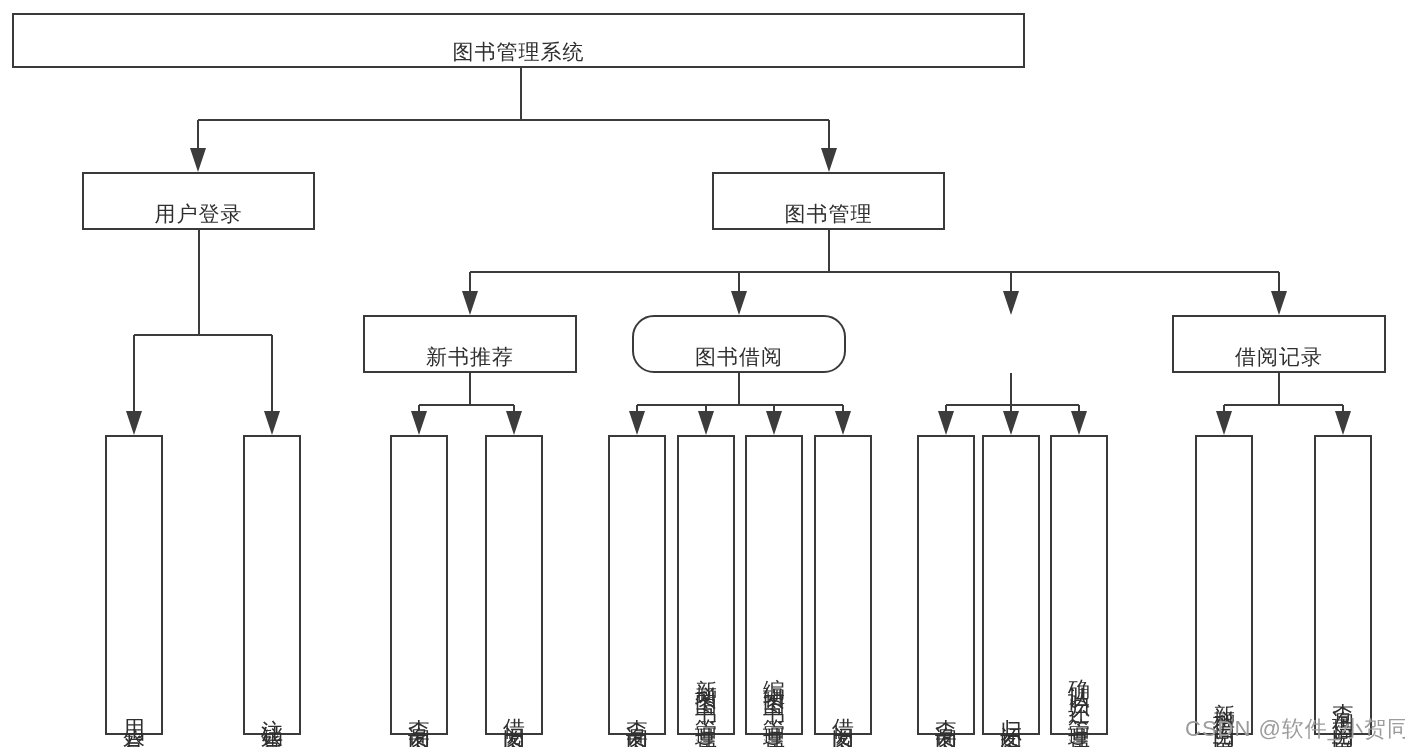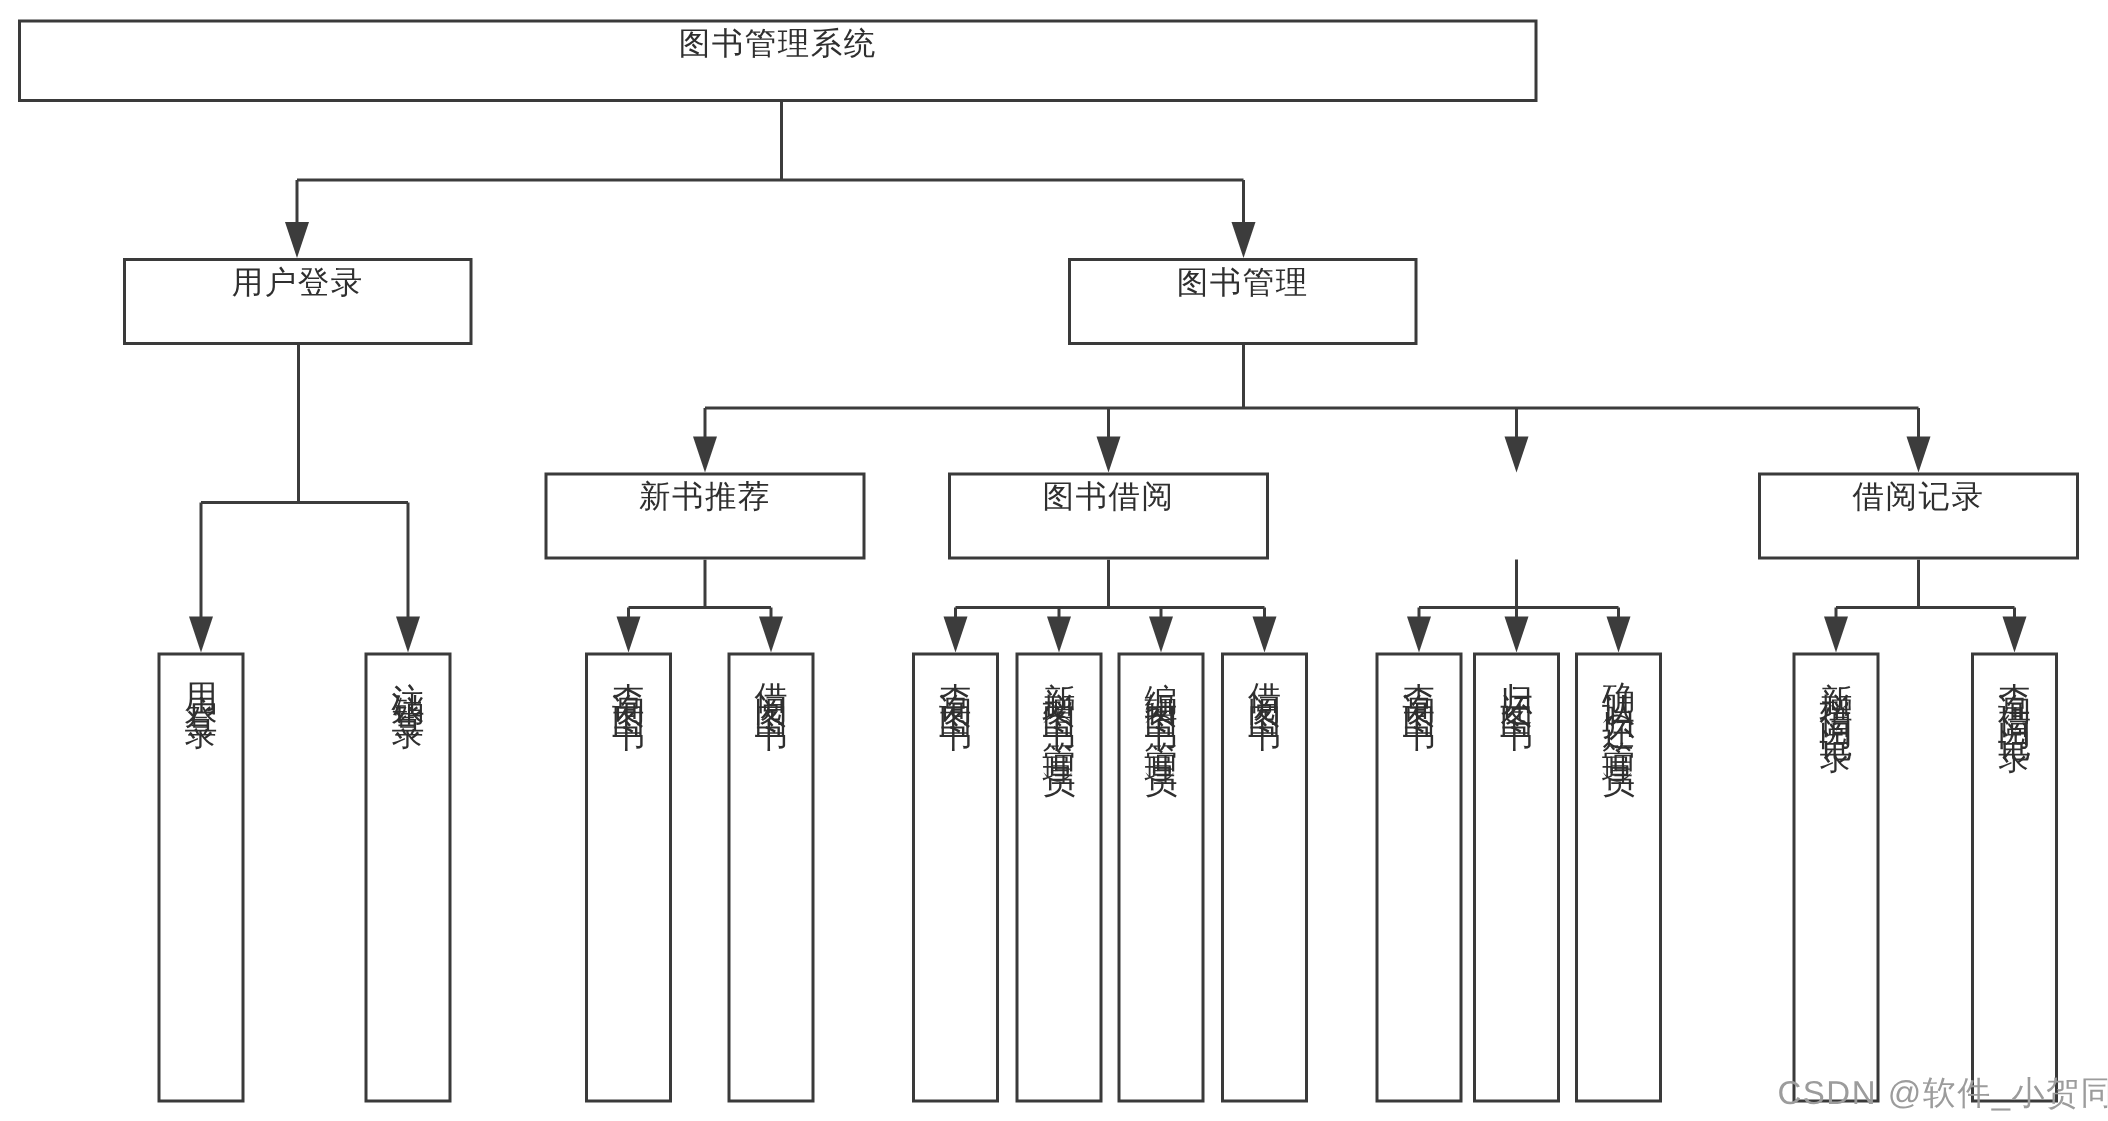--- a/index.html
+++ b/index.html
@@ -19,21 +19,21 @@
     left: 0; top: 0;
     width: 1405px; height: 747px;
     pointer-events: none;
   }
 
   .node {
     position: absolute;
     background: #ffffff;
     border: 2px solid #3a3a3a;
     display: flex;
-    align-items: flex-start;
+    align-items: flex-end;
     justify-content: center;
     color: #2f2f2f;
   }
 
   .hbox {
     font-size: 21px;
     letter-spacing: 1px;
     white-space: nowrap;
   }
 
@@ -143,21 +143,21 @@
   <div class="node hbox" style="left:82px; top:172px; width:233px; height:58px;">
     <span>用户登录</span>
   </div>
   <div class="node hbox" style="left:363px; top:315px; width:214px; height:58px;">
     <span>新书推荐</span>
   </div>
 
   <div class="node hbox" style="left:712px; top:172px; width:233px; height:58px;">
     <span>图书管理</span>
   </div>
-  <div class="node hbox" style="left:632px; top:315px; width:214px; height:58px;">
+  <div class="node hbox" style="left:632px; top:315px; width:214px; height:58px;border-radius:22px;">
     <span>图书借阅</span>
   </div>
   <div class="node hbox" style="left:1172px; top:315px; width:214px; height:58px;">
     <span>借阅记录</span>
   </div>
 
   <div class="node vbox" style="left:105px;">
     <span class="vtext">用户登录</span>
   </div>
   <div class="node vbox" style="left:243px;">

